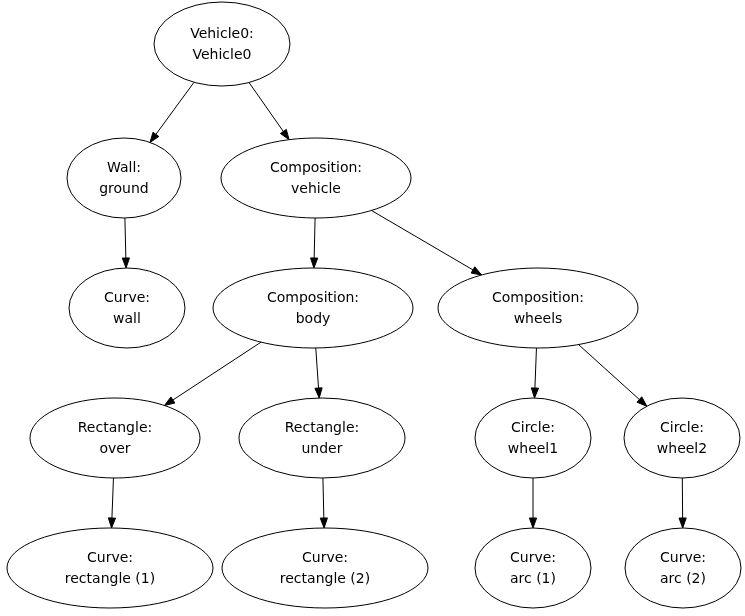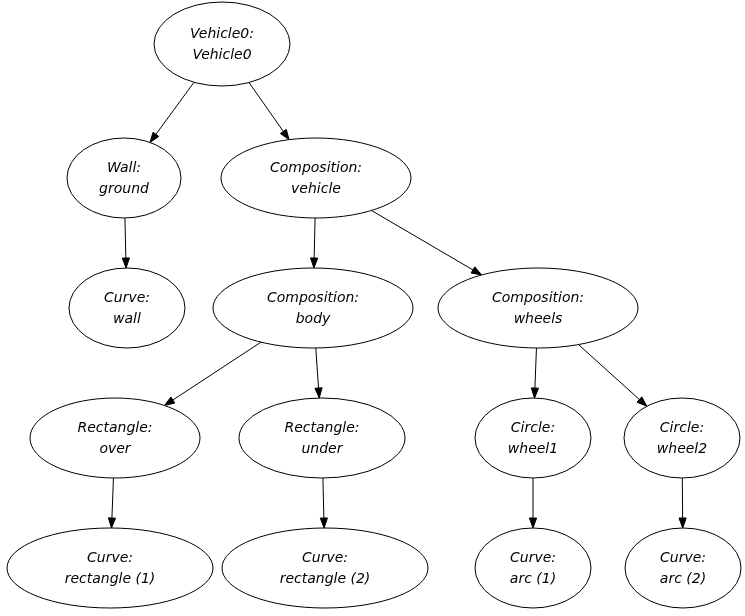--- a/index.html
+++ b/index.html
@@ -11,21 +11,20 @@
     width: 745px;
     height: 616px;
     overflow: hidden;
     font-family: "DejaVu Sans", sans-serif;
   }
   #graph-root {
     position: relative;
     width: 745px;
     height: 616px;
     background: #ffffff;
-    font-style: italic;
   }
   svg#graph-canvas {
     display: block;
     width: 745px;
     height: 616px;
   }
   .node-ellipse {
     fill: #ffffff;
     stroke: #000000;
     stroke-width: 1;

